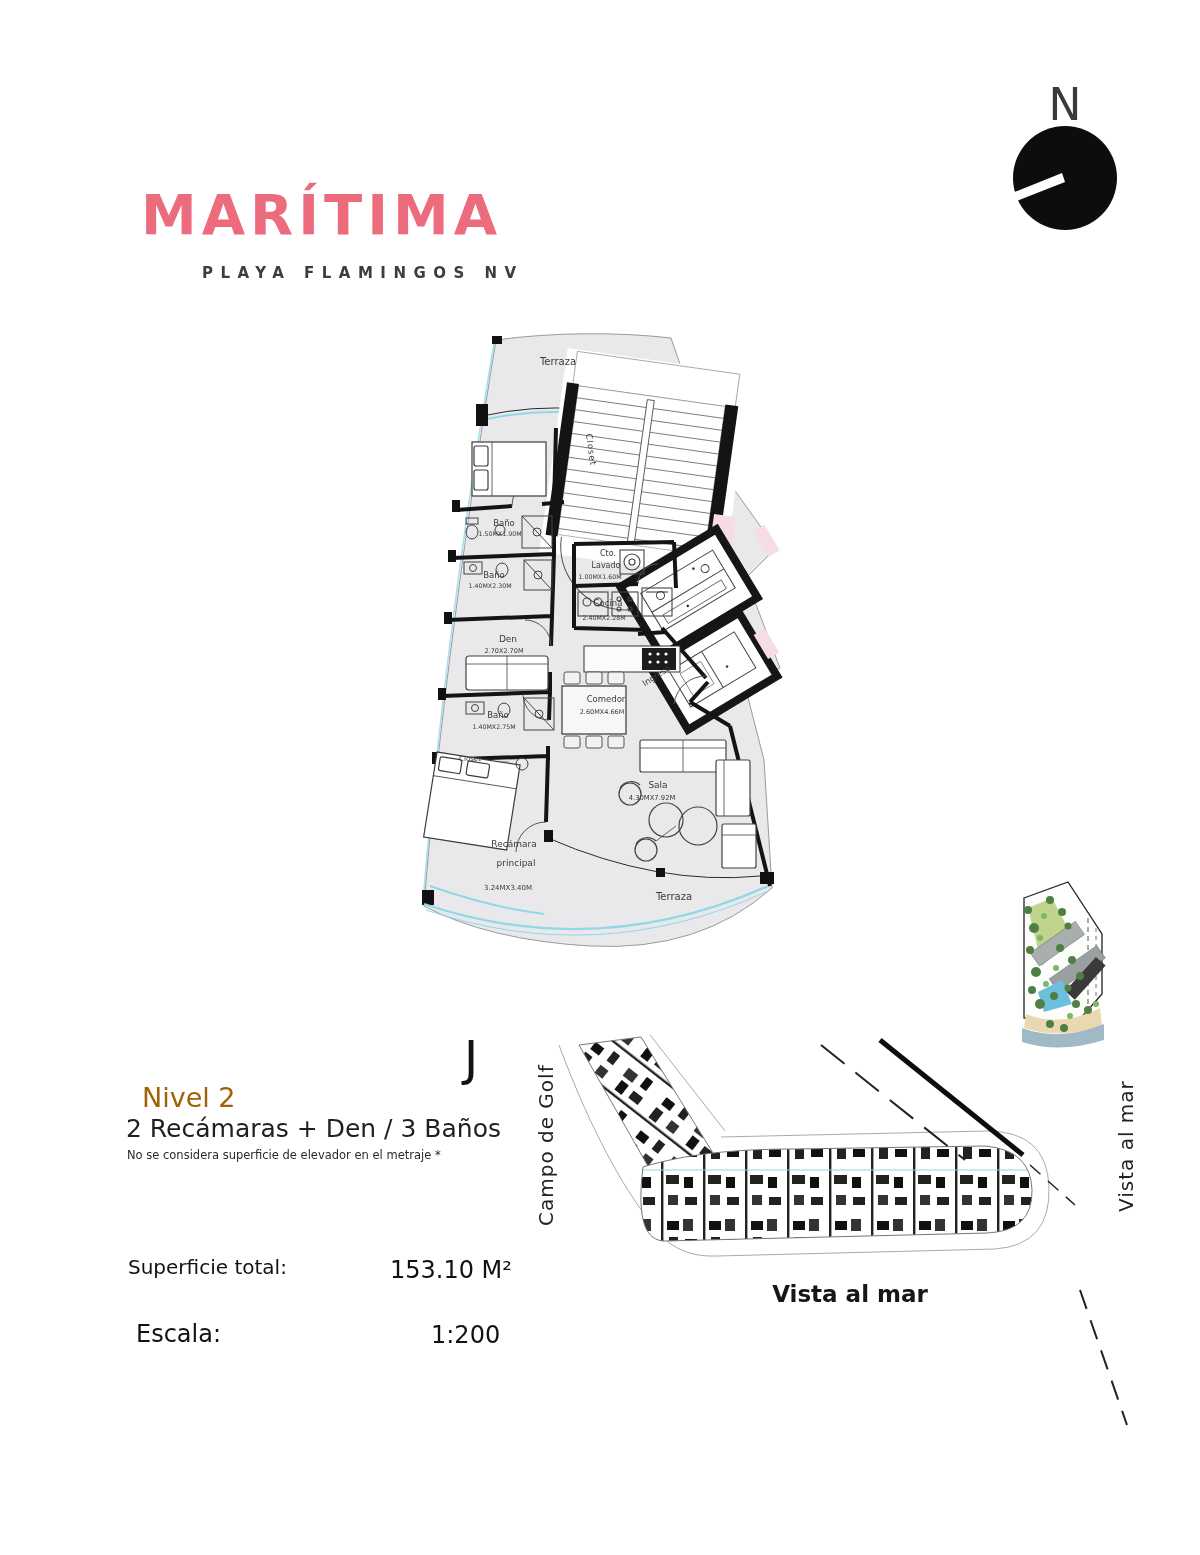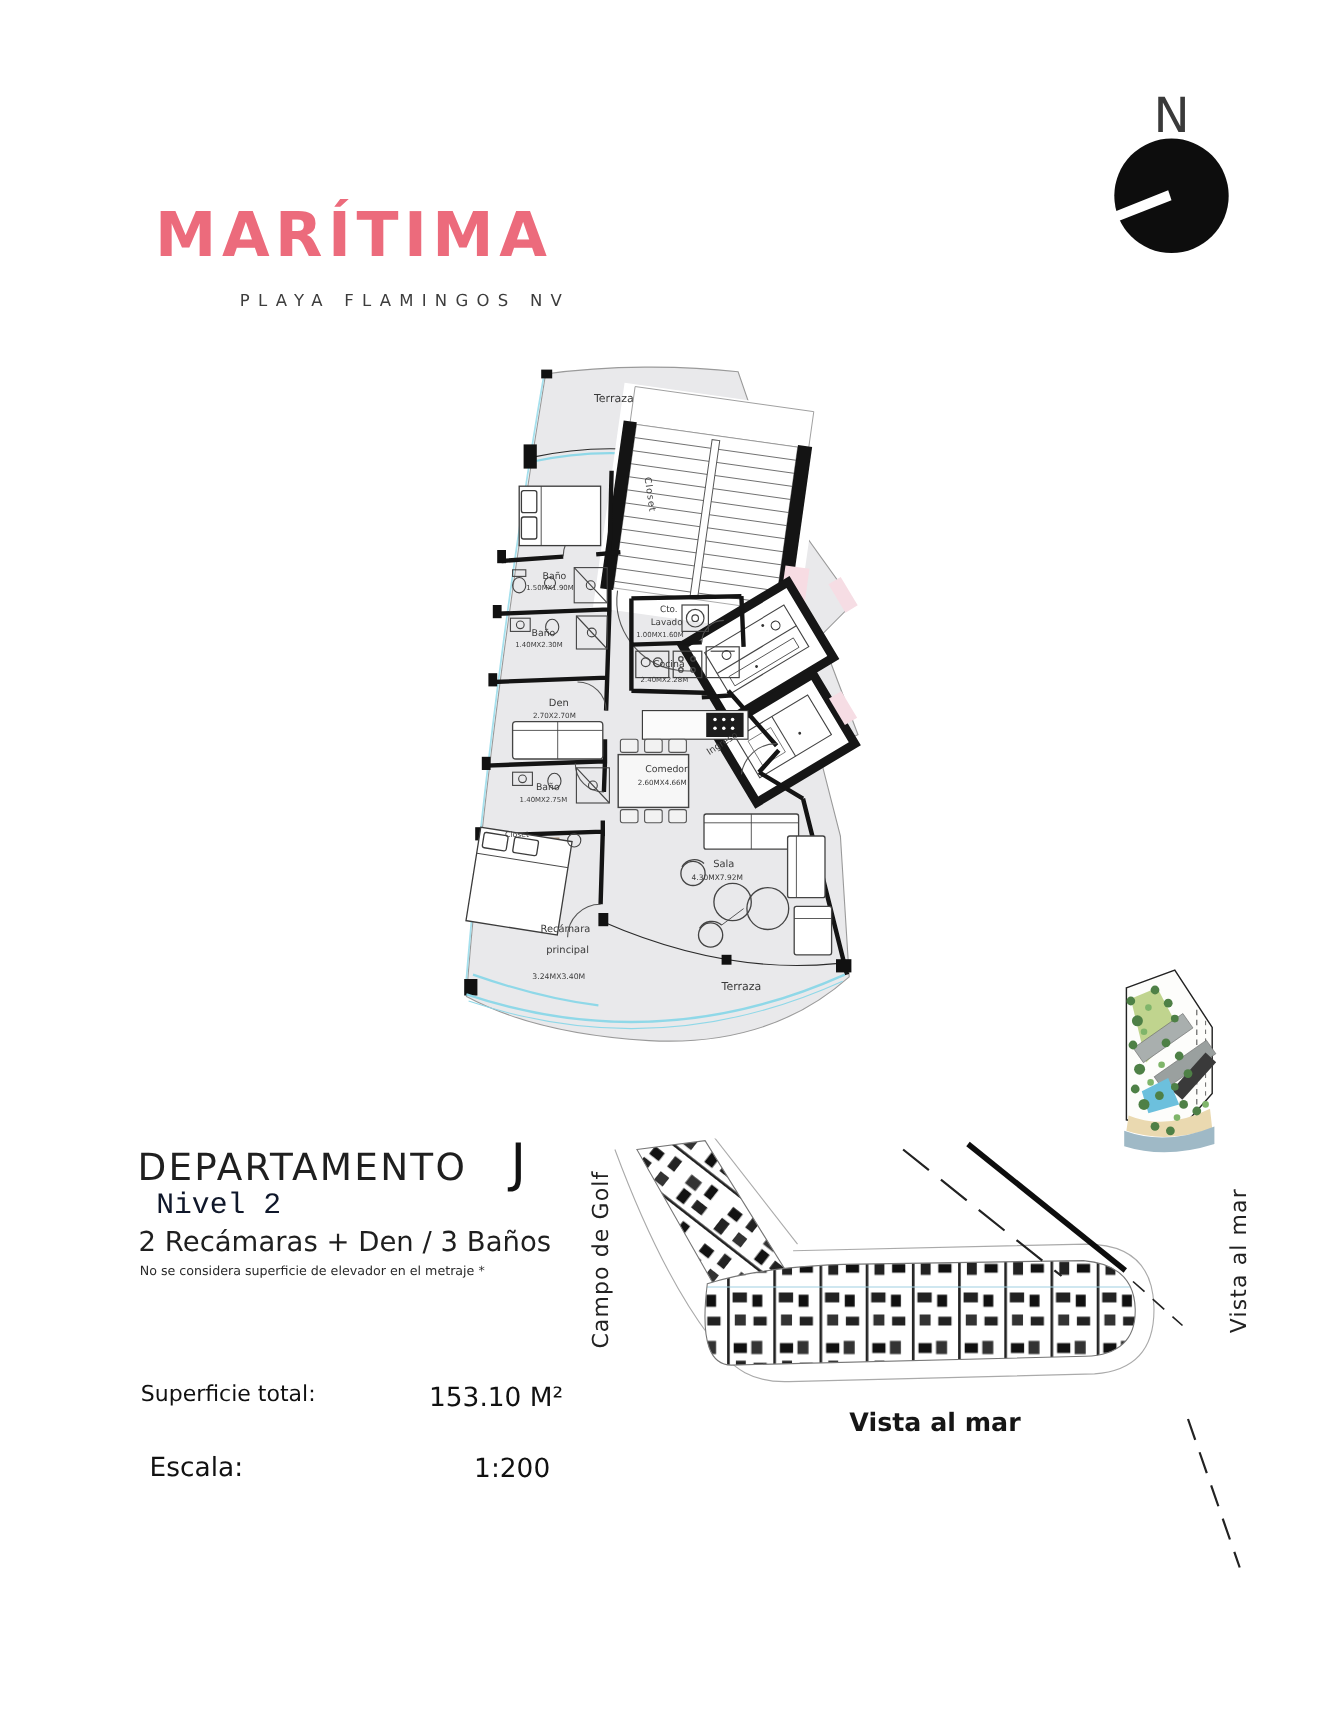--- a/index.html
+++ b/index.html
@@ -3,25 +3,25 @@
 <meta charset="utf-8">
 <style>
   html,body{margin:0;padding:0;background:#ffffff;}
   .page{
     position:relative;width:1200px;height:1555px;background:#ffffff;overflow:hidden;
     font-family:"DejaVu Sans","Liberation Sans",sans-serif;color:#1c1c1c;
   }
   .abs{position:absolute;}
   
   .brand-name{left:141px;top:182px;font-size:56px;font-weight:700;letter-spacing:5px;color:#ec6b7c;}
-  .brand-tagline{left:218px;top:264px;font-size:15px;letter-spacing:7.5px;color:#3d3d3d;font-weight:400;}
+  .brand-tagline{left:202px;top:264px;font-size:15px;letter-spacing:7.5px;color:#3d3d3d;font-weight:700;}
   
   .dep-title{left:125px;top:1042px;font-size:34px;letter-spacing:2px;color:#1f1f1f;}
   .dep-letter{left:464px;top:1030px;font-size:48px;color:#111;}
-  .dep-level{left:142px;top:1082px;font-size:27px;color:#0f172a;font-family:Liberation Mono, monospace;}
+  .dep-level{left:142px;top:1082px;font-size:27px;color:#a16207;}
   .dep-config{left:126px;top:1114px;font-size:25px;color:#1f1f1f;}
   .dep-note{left:127px;top:1148px;font-size:11.5px;color:#2a2a2a;}
   .area-label{left:128px;top:1255px;font-size:20px;color:#111;}
   .area-value{left:390px;top:1256px;font-size:24px;color:#111;}
   .scale-label{left:136px;top:1320px;font-size:24px;color:#111;}
   .scale-value{left:431px;top:1321px;font-size:24px;color:#111;}
   
   .vert-label{
     writing-mode:vertical-rl;transform:rotate(180deg);
     font-size:20px;color:#222;letter-spacing:1px;white-space:nowrap;
@@ -344,21 +344,20 @@
     <g fill="#7fb56a">
       <circle cx="34" cy="40" r="3"></circle>
         <circle cx="30" cy="62" r="3"></circle>
         <circle cx="46" cy="92" r="3"></circle>
       <circle cx="36" cy="108" r="3"></circle>
         <circle cx="60" cy="140" r="3"></circle>
         <circle cx="86" cy="128" r="3"></circle>
     </g>
   </svg>
 
-  <div class="abs dep-title">DEPARTAMENTO</div>
   <div class="abs dep-letter">J</div>
   <div class="abs dep-level">Nivel 2</div>
   <div class="abs dep-config">2 Recámaras + Den / 3 Baños</div>
   <div class="abs dep-note">No se considera superficie de elevador en el metraje *</div>
   <div class="abs area-label">Superficie total:</div>
   <div class="abs area-value">153.10 M²</div>
   <div class="abs scale-label">Escala:</div>
   <div class="abs scale-value">1:200</div>
 
   <svg class="abs" style="left:535px;top:1035px;" width="615" height="400" viewBox="0 0 615 400">

